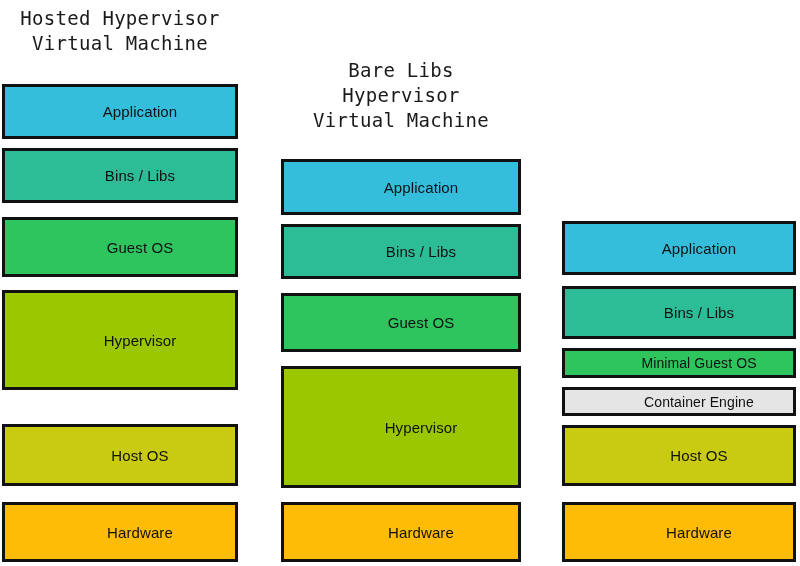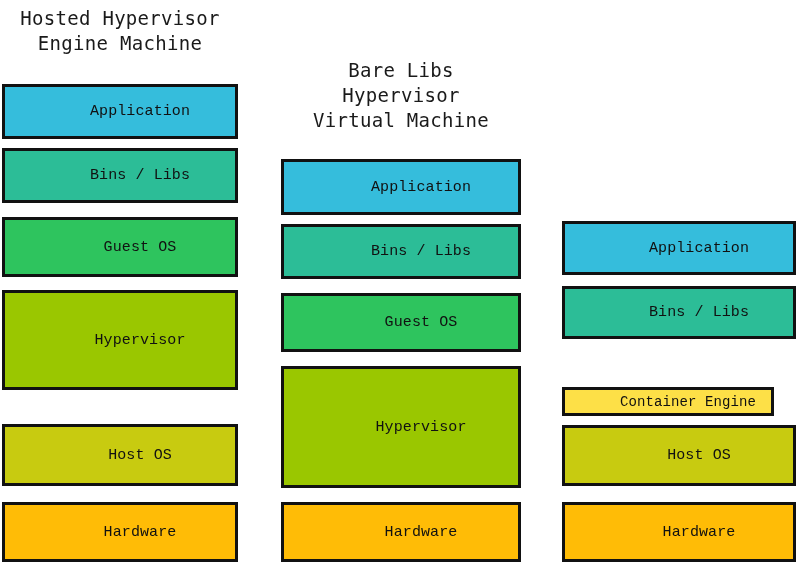--- a/index.html
+++ b/index.html
@@ -26,38 +26,38 @@
     letter-spacing: 0.3px;
   }
   .layer {
     position: absolute;
     box-sizing: border-box;
     border: 3px solid #111111;
     display: flex;
     align-items: center;
     justify-content: center;
     color: #111111;
-    font-family: Liberation Mono, monospace;
+    font-family: Liberation Sans, sans-serif;
     font-size: 15px;
     font-weight: 400;
     letter-spacing: 0.1px;
     text-align: center;
     padding-left: 40px;
   }
   .layer.small {
     font-size: 14px;
     border-width: 3px;
   }
 </style>
 </head>
 <body>
 
 <div id="canvas" style="background: rgb(255, 255, 255);">
     <div class="col-title" style="left: 2px; top: 6px; width: 236px;">Hosted Hypervisor
-Engine Machine</div>
+Virtual Machine</div>
     <div class="layer" style="left: 2px; top: 84px; width: 236px; height: 55px; background: rgb(53, 189, 220); border-color: rgb(17, 17, 17);">
       <span>Application</span>
     </div>
     <div class="layer" style="left: 2px; top: 148px; width: 236px; height: 55px; background: rgb(44, 189, 151); border-color: rgb(17, 17, 17);">
       <span>Bins / Libs</span>
     </div>
     <div class="layer" style="left: 2px; top: 217px; width: 236px; height: 60px; background: rgb(46, 196, 94); border-color: rgb(17, 17, 17);">
       <span>Guest OS</span>
     </div>
     <div class="layer" style="left: 2px; top: 290px; width: 236px; height: 100px; background: rgb(154, 199, 0); border-color: rgb(17, 17, 17);">
@@ -86,21 +86,24 @@
     </div>
     <div class="layer" style="left: 281px; top: 502px; width: 240px; height: 60px; background: rgb(255, 188, 6); border-color: rgb(17, 17, 17);">
       <span>Hardware</span>
     </div>
     <div class="layer" style="left: 562px; top: 221px; width: 234px; height: 54px; background: rgb(53, 189, 220); border-color: rgb(17, 17, 17);">
       <span>Application</span>
     </div>
     <div class="layer" style="left: 562px; top: 286px; width: 234px; height: 53px; background: rgb(44, 189, 151); border-color: rgb(17, 17, 17);">
       <span>Bins / Libs</span>
     </div>
-    <div class="layer small" style="left: 562px; top: 387px; width: 212px; height: 29px; background: #fde047; border-color: rgb(17, 17, 17);">
+    <div class="layer small" style="left: 562px; top: 348px; width: 234px; height: 30px; background: rgb(46, 196, 94); border-color: rgb(17, 17, 17);">
+      <span>Minimal Guest OS</span>
+    </div>
+    <div class="layer small" style="left: 562px; top: 387px; width: 234px; height: 29px; background: #e5e5e5; border-color: rgb(17, 17, 17);">
       <span>Container Engine</span>
     </div>
     <div class="layer" style="left: 562px; top: 425px; width: 234px; height: 61px; background: rgb(200, 203, 16); border-color: rgb(17, 17, 17);">
       <span>Host OS</span>
     </div>
     <div class="layer" style="left: 562px; top: 502px; width: 234px; height: 60px; background: rgb(255, 188, 6); border-color: rgb(17, 17, 17);">
       <span>Hardware</span>
     </div>
   </div>
 

